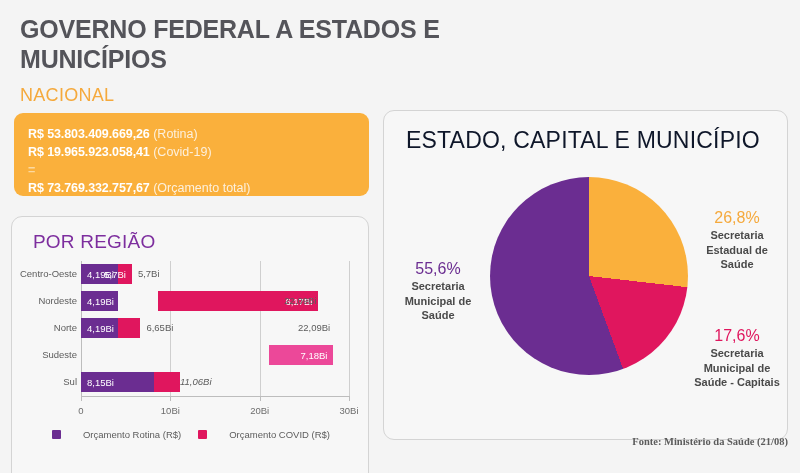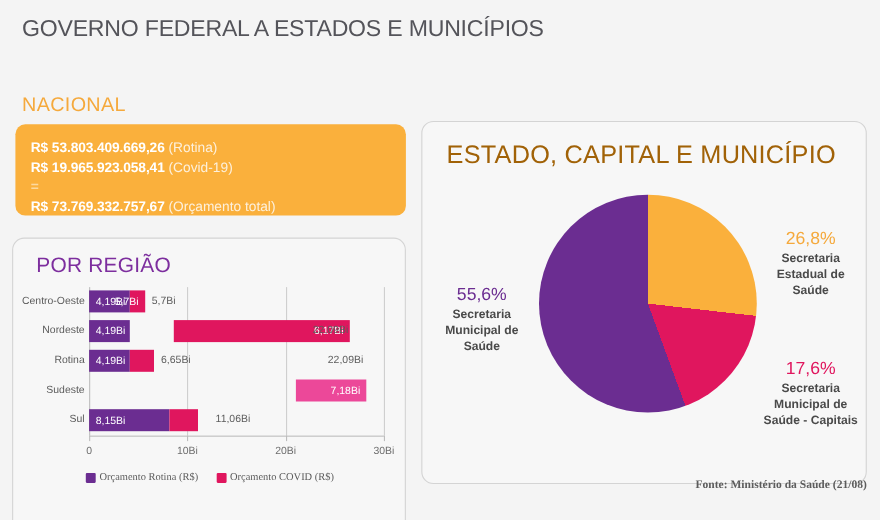--- a/index.html
+++ b/index.html
@@ -25,22 +25,22 @@
   }
   .title-main {
     font-size: 25px;
     font-weight: bold;
     color: #7d2e9e;
     letter-spacing: -0.2px;
     line-height: 1.12;
     margin: 0;
   }
   .title-sub {
-    font-size: 21px;
-    font-weight: normal;
+    font-size: 25px;
+    font-weight: bold;
     color: #54545a;
     letter-spacing: -0.2px;
     line-height: 1.18;
     margin: 3px 0 0 0;
   }
 
   
   .nacional-label {
     position: absolute;
     left: 20px;
@@ -215,22 +215,21 @@
     left: 0;
     top: 212px;
     width: 358px;
     display: flex;
     justify-content: center;
     gap: 17px;
   }
   .legend-item {
     display: flex;
     align-items: center;
-    gap: 3px;
-    font-family: Liberation Serif, serif;
+    gap: 22px;
   }
   .legend-swatch {
     width: 9px;
     height: 9px;
     border-radius: 1px;
   }
   .legend-text {
     font-size: 9.5px;
     color: #5c5c5c;
     white-space: nowrap;
@@ -241,21 +240,21 @@
     left: 383px;
     top: 110px;
     width: 405px;
     height: 330px;
   }
   .card-title-pie {
     position: absolute;
     left: 22px;
     top: 16px;
     font-size: 23px;
-    color: #a16207;
+    color: #0f172a;
     letter-spacing: 0.2px;
   }
   .pie {
     position: absolute;
     left: 106px;
     top: 66px;
     width: 198px;
     height: 198px;
     border-radius: 50%;
   }
@@ -370,21 +369,21 @@
           <div class="seg seg-rotina" style="width: 37.4307px; background: rgb(107, 45, 145);">
             <span class="seg-val">4,19Bi</span>
           </div>
           <div class="seg seg-covid" style="left: 37.4307px; width: 159.907px; background: rgb(224, 22, 94); margin-left: 40px;">
             <span class="seg-val">6,17Bi</span>
           </div>
         </div>
         <div class="bar-total" style="left: 272.337px;">22,09Bi</div>
       </div>
       <div class="bar-row" style="top: 54px;">
-        <div class="bar-cat">Rotina</div>
+        <div class="bar-cat">Norte</div>
         <div class="bar-stack" style="width: 59.4067px;">
           <div class="seg seg-rotina" style="width: 37.4307px; background: rgb(107, 45, 145);">
             <span class="seg-val">4,19Bi</span>
           </div>
           <div class="seg seg-covid" style="left: 37.4307px; width: 21.976px; background: rgb(224, 22, 94);"></div>
         </div>
         <div class="bar-total" style="left: 134.407px;">6,65Bi</div>
         <div class="bar-total-far">22,09Bi</div>
       </div>
       <div class="bar-row" style="top: 81px;">
@@ -396,21 +395,21 @@
         </div>
       </div>
       <div class="bar-row" style="top: 108px;">
         <div class="bar-cat">Sul</div>
         <div class="bar-stack" style="width: 98.8027px;">
           <div class="seg seg-rotina" style="width: 72.8067px; background: rgb(107, 45, 145);">
             <span class="seg-val">8,15Bi</span>
           </div>
           <div class="seg seg-covid" style="left: 72.8067px; width: 25.996px; background: rgb(224, 22, 94);"></div>
         </div>
-        <div class="bar-total" style="left: 184px;">11,06Bi</div>
+        <div class="bar-total" style="left: 168px; font-style: italic;">11,06Bi</div>
       </div>
     </div>
   <div class="legend" id="bar-legend">
       <div class="legend-item">
         <span class="legend-swatch" style="background: rgb(107, 45, 145);"></span>
         <span class="legend-text">Orçamento Rotina (R$)</span>
       </div>
       <div class="legend-item">
         <span class="legend-swatch" style="background: rgb(224, 22, 94);"></span>
         <span class="legend-text">Orçamento COVID (R$)</span>

